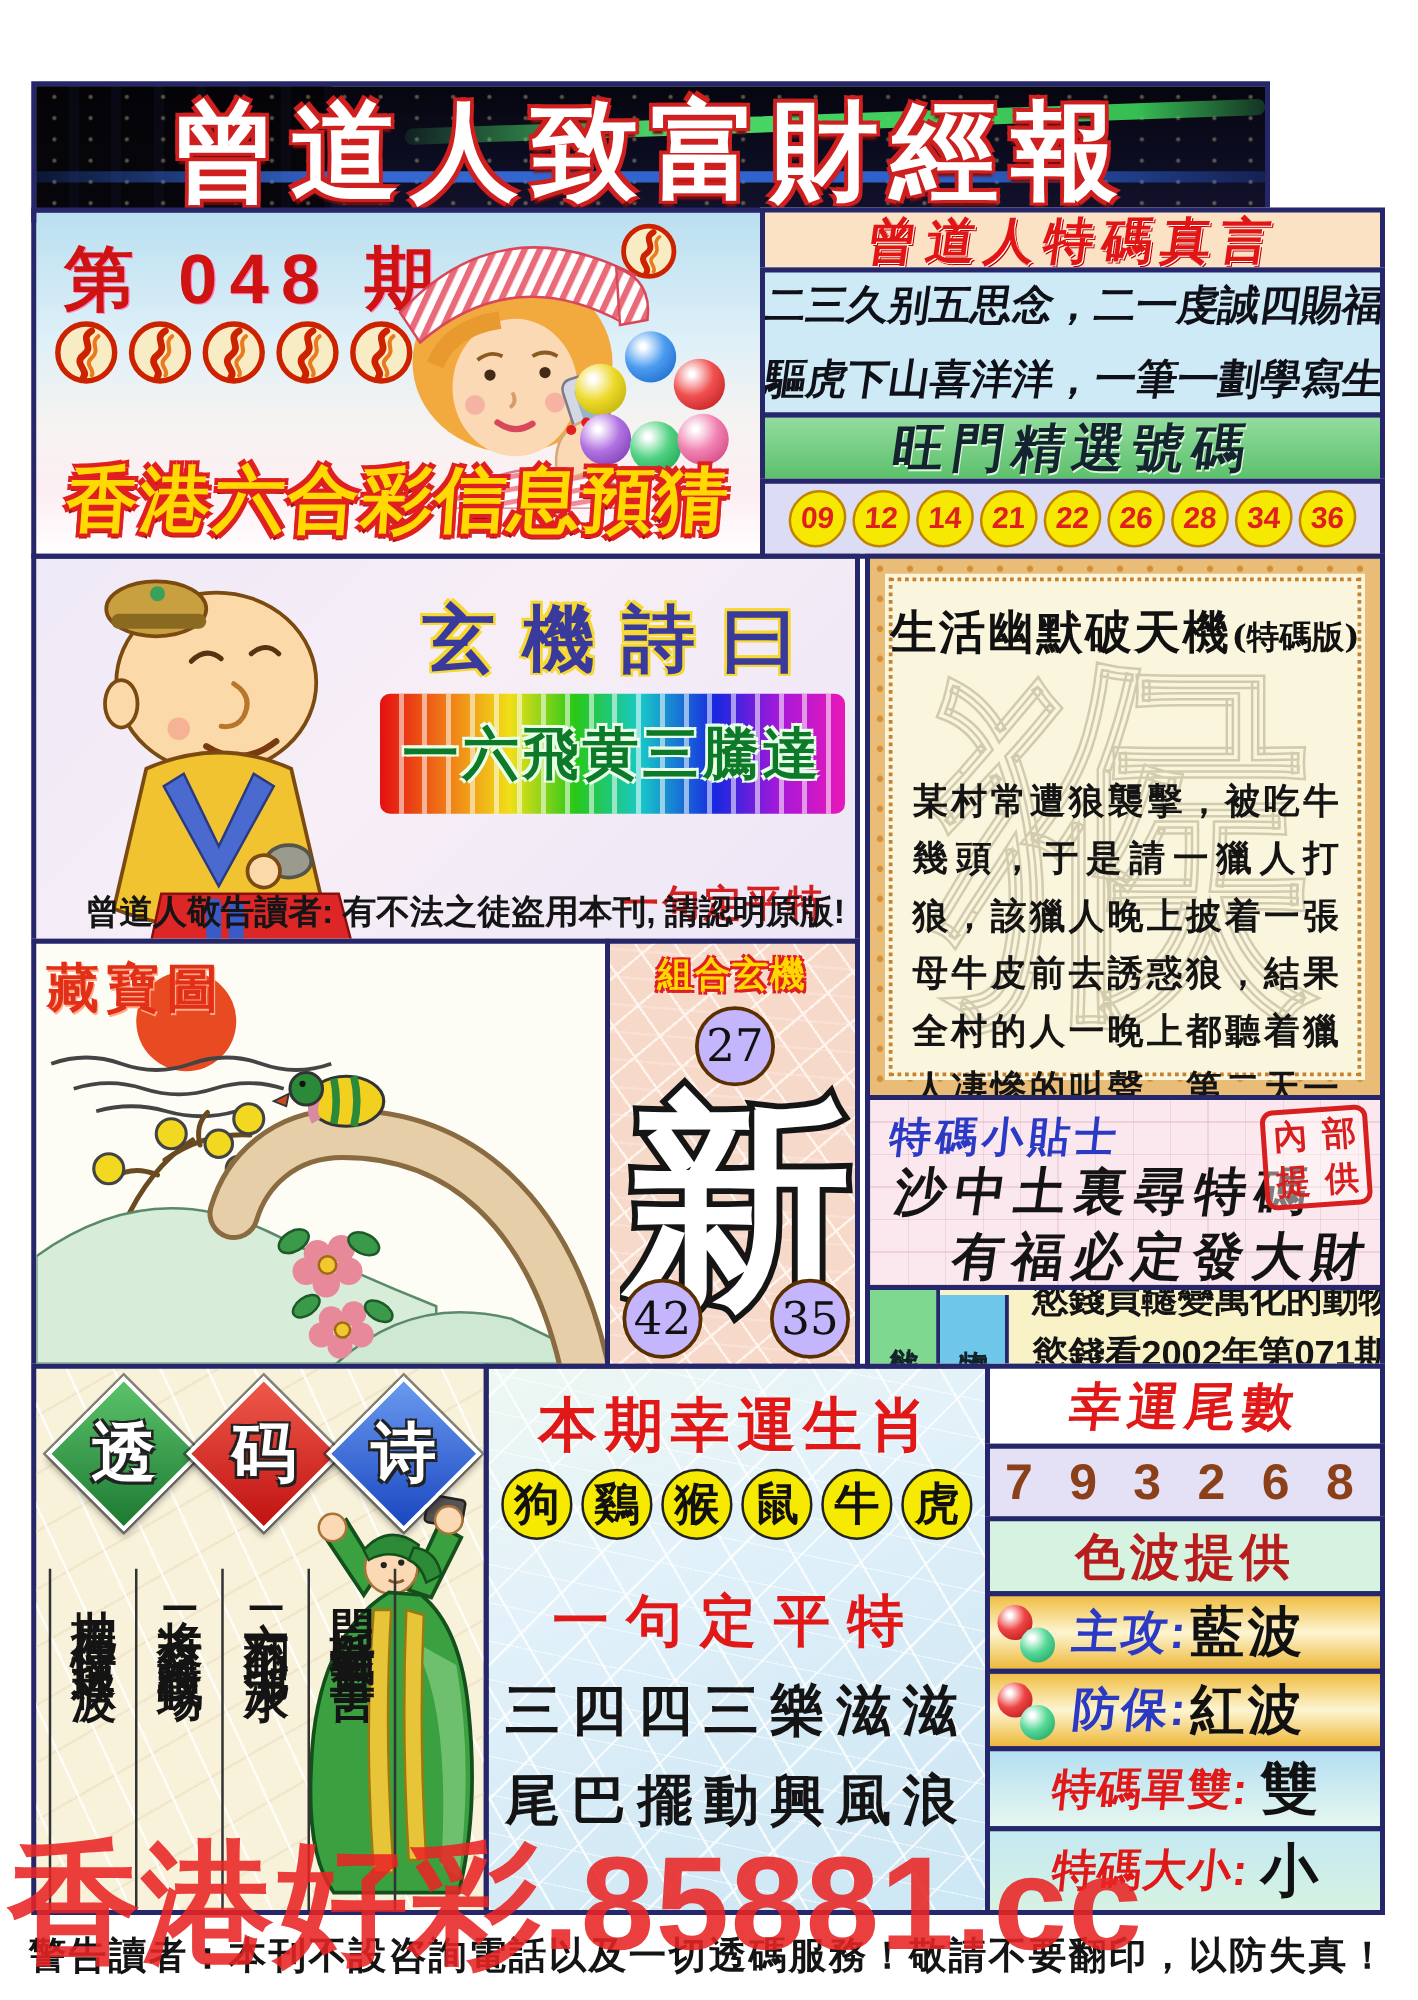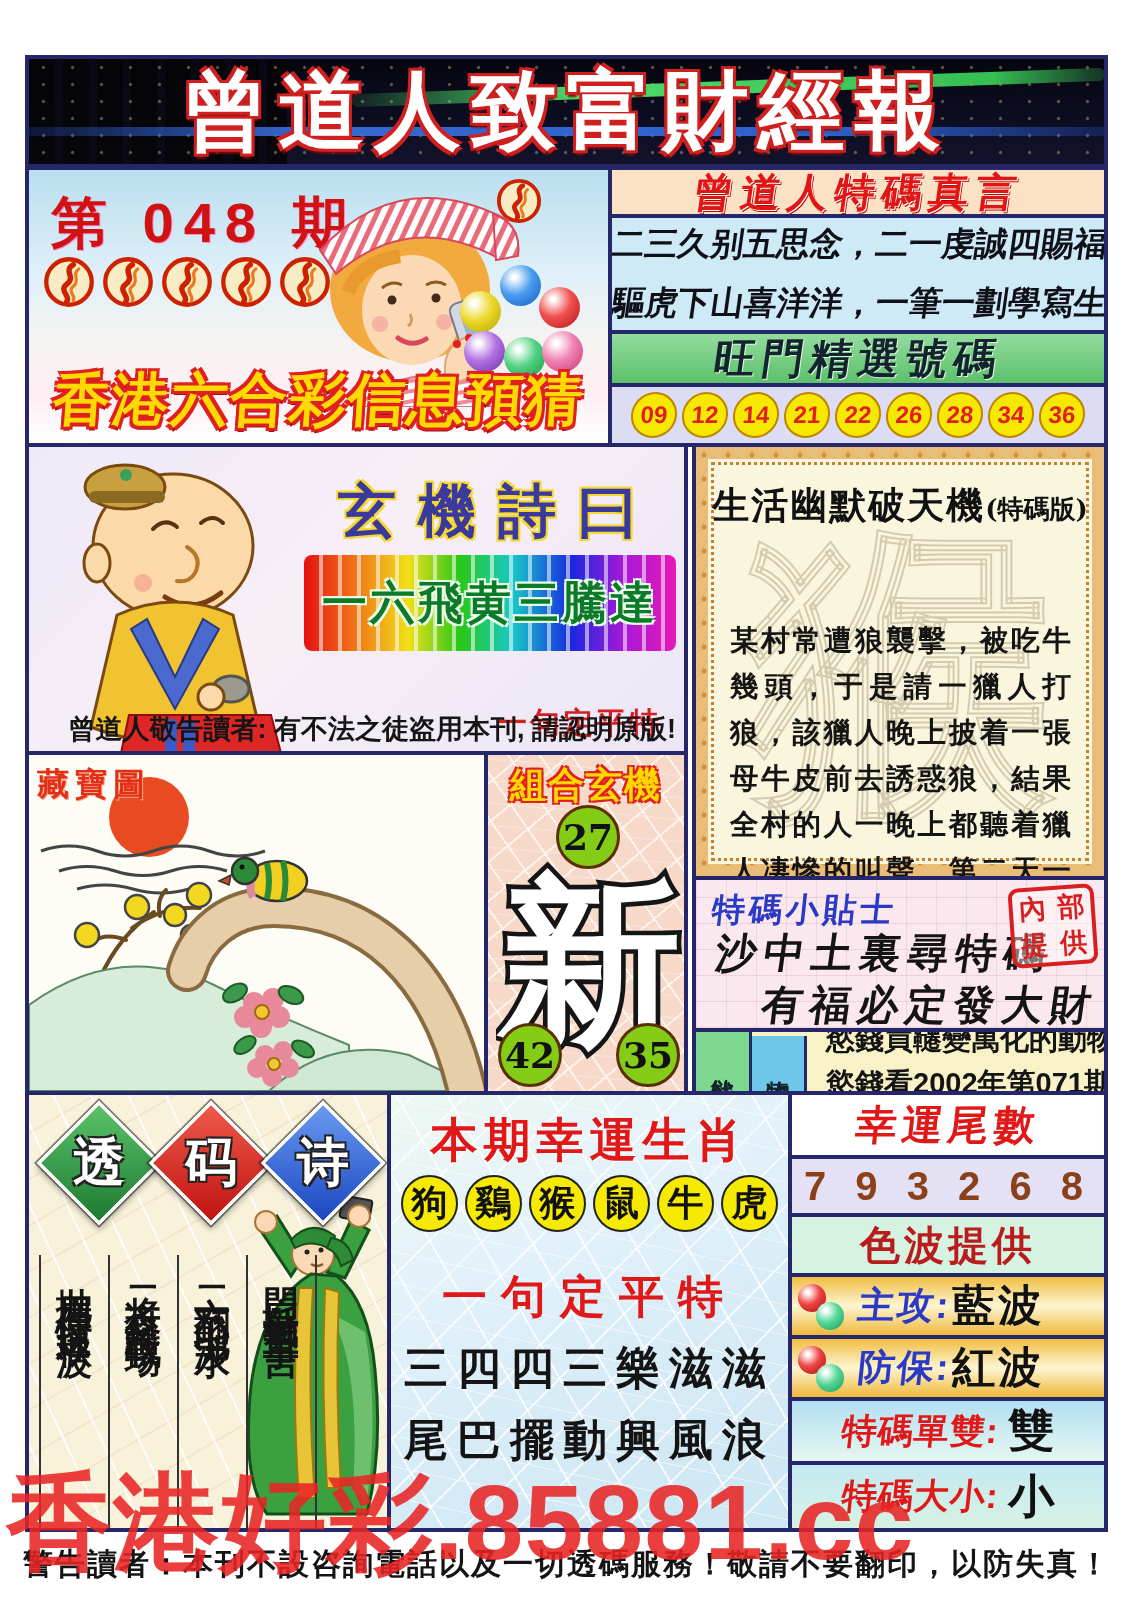--- a/index.html
+++ b/index.html
@@ -2,21 +2,21 @@
 <html><head>
 <meta charset="utf-8">
 <style>
   * { margin:0; padding:0; box-sizing:border-box; }
   body { background:#ffffff; font-family:"Liberation Sans", sans-serif; }
   #page { position:relative; width:1134px; height:1600px; background:#fff; overflow:hidden; }
 
   .panel { position:absolute; border:4px solid #26266a; overflow:hidden; }
 
   
-  .banner { left:25px; top:55px; width:1083px; height:113px;
+  .banner { left:25px; top:65px; width:991px; height:113px;
     background:linear-gradient(180deg,#06060f 0%,#0c0c20 50%,#12122c 100%);padding-left:36px; }
   .banner .lights { position:absolute; inset:0;
     background-image:radial-gradient(circle, rgba(255,240,170,.75) 1px, transparent 2.2px);
     background-size:29px 17px; opacity:.45; }
   .banner .bridge-green { position:absolute; left:30%; top:22px; width:70%; height:13px;
     background:linear-gradient(90deg, rgba(70,220,100,.1), rgba(80,230,110,.95) 30%, rgba(60,210,90,.9) 85%, rgba(70,220,100,.2));
     transform:skewY(-2deg); border-radius:6px; }
   .banner .bridge-blue { position:absolute; left:0; top:68px; width:100%; height:9px;
     background:linear-gradient(90deg, rgba(40,90,220,.2), rgba(60,120,240,.85) 25%, rgba(50,110,230,.85) 75%, rgba(40,90,220,.25)); }
   .banner .buildings { position:absolute; left:0; top:0; width:24%; height:100%;
@@ -85,32 +85,32 @@
     font-family:"DejaVu Serif", serif; font-size:310px; font-weight:bold; color:transparent;
     -webkit-text-stroke:2px rgba(160,150,115,.55); opacity:.8; z-index:1; }
   .humor-title { position:absolute; left:0; top:22px; width:100%; text-align:center; z-index:2; white-space:nowrap; }
   .humor-title .main { font-family:"DejaVu Serif", serif; font-size:37px; font-weight:bold; color:#111; letter-spacing:2px; }
   .humor-title .suffix { font-family:"DejaVu Serif", serif; font-size:26px; font-weight:bold; color:#111; }
   .humor-body { position:absolute; left:22px; right:20px; top:158px; z-index:2;
     font-family:"DejaVu Serif", serif; font-size:28.5px; line-height:46px; font-weight:600; color:#141414; text-align:justify; letter-spacing:1px; }
 
   
   .treasure { left:25px; top:751px; width:463px; height:344px; background:#fdfdf6; }
-  .treasure-title { position:absolute; left:8px; top:8px; font-family:"DejaVu Serif", serif; font-size:32px; font-weight:bold; color:#e23018; letter-spacing:6px; z-index:2; text-shadow:1px 1px 0 #fa8; }
+  .treasure-title { position:absolute; left:8px; top:8px; font-family:"DejaVu Serif", serif; font-size:42px; font-weight:bold; color:#e23018; letter-spacing:6px; z-index:2; text-shadow:1px 1px 0 #fa8; }
 
   
   .combo { left:484px; top:751px; width:204px; height:344px; background:#f7d9ca; }
   .combo-crackle { position:absolute; inset:0;
     background-image:repeating-linear-gradient(55deg, rgba(255,245,238,.9) 0 2px, transparent 2px 26px),
                      repeating-linear-gradient(-40deg, rgba(255,245,238,.9) 0 2px, transparent 2px 30px),
                      repeating-linear-gradient(5deg, rgba(250,225,215,.8) 0 2px, transparent 2px 22px); }
-  .combo-title { position:absolute; left:0; top:6px; width:100%; text-align:center; font-size:36px; font-weight:bold; color:#ffd800; letter-spacing:2px; white-space:nowrap; z-index:2;
+  .combo-title { position:absolute; left:0; top:6px; width:100%; text-align:center; font-size:28px; font-weight:bold; color:#ffd800; letter-spacing:2px; white-space:nowrap; z-index:2;
     text-shadow:-2px -2px 0 #e02020, 2px -2px 0 #e02020, -2px 2px 0 #e02020, 2px 2px 0 #e02020;font-family:Liberation Serif, serif; }
-  .combo-circle { position:absolute; width:64px; height:64px; border-radius:50%; background:#84cc16; border:3px solid #5a3000;
-    display:flex; align-items:center; justify-content:center; font-family:"DejaVu Serif", serif; font-size:36px; font-weight:bold; color:#111; z-index:3; }
+  .combo-circle { position:absolute; width:64px; height:64px; border-radius:50%; background:#c4b5fd; border:3px solid #5a3000;
+    display:flex; align-items:center; justify-content:center; font-family:"DejaVu Serif", serif; font-size:36px; font-weight:normal; color:#111; z-index:3; }
   .combo-c27 { left:68px; top:50px; }
   .combo-c42 { left:10px; top:268px; }
   .combo-c35 { left:128px; top:268px; }
   .combo-char { position:absolute; left:8px; top:96px; width:188px; height:230px; z-index:2; }
 
   
   .tips { left:692px; top:876px; width:416px; height:156px; background:#fbe7ee; }
   .tips-grid { position:absolute; inset:0;
     background-image:repeating-linear-gradient(0deg, rgba(215,165,185,.35) 0 1px, transparent 1px 26px),
                      repeating-linear-gradient(90deg, rgba(215,165,185,.3) 0 1px, transparent 1px 30px); }

